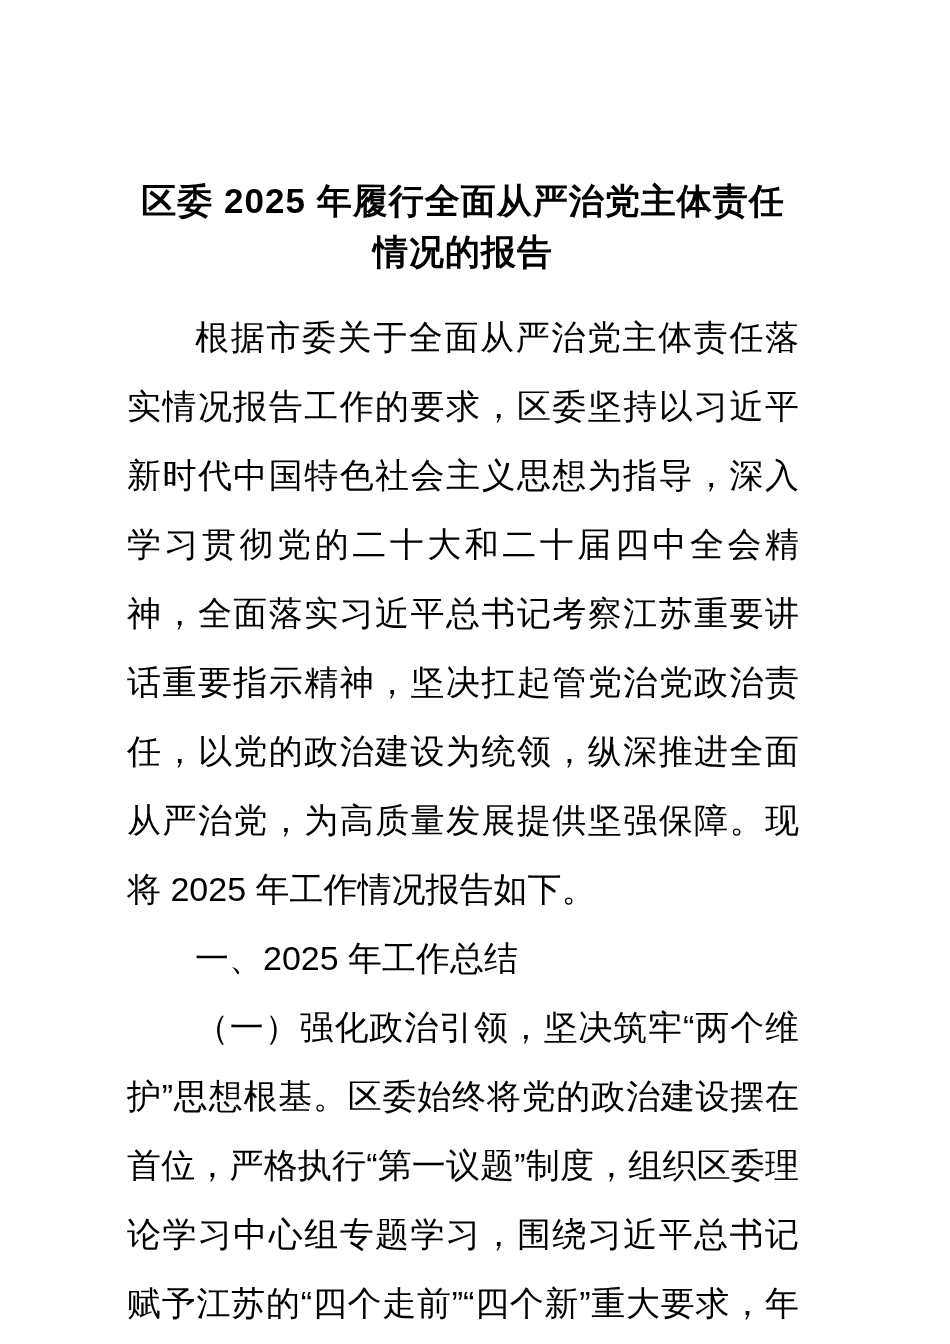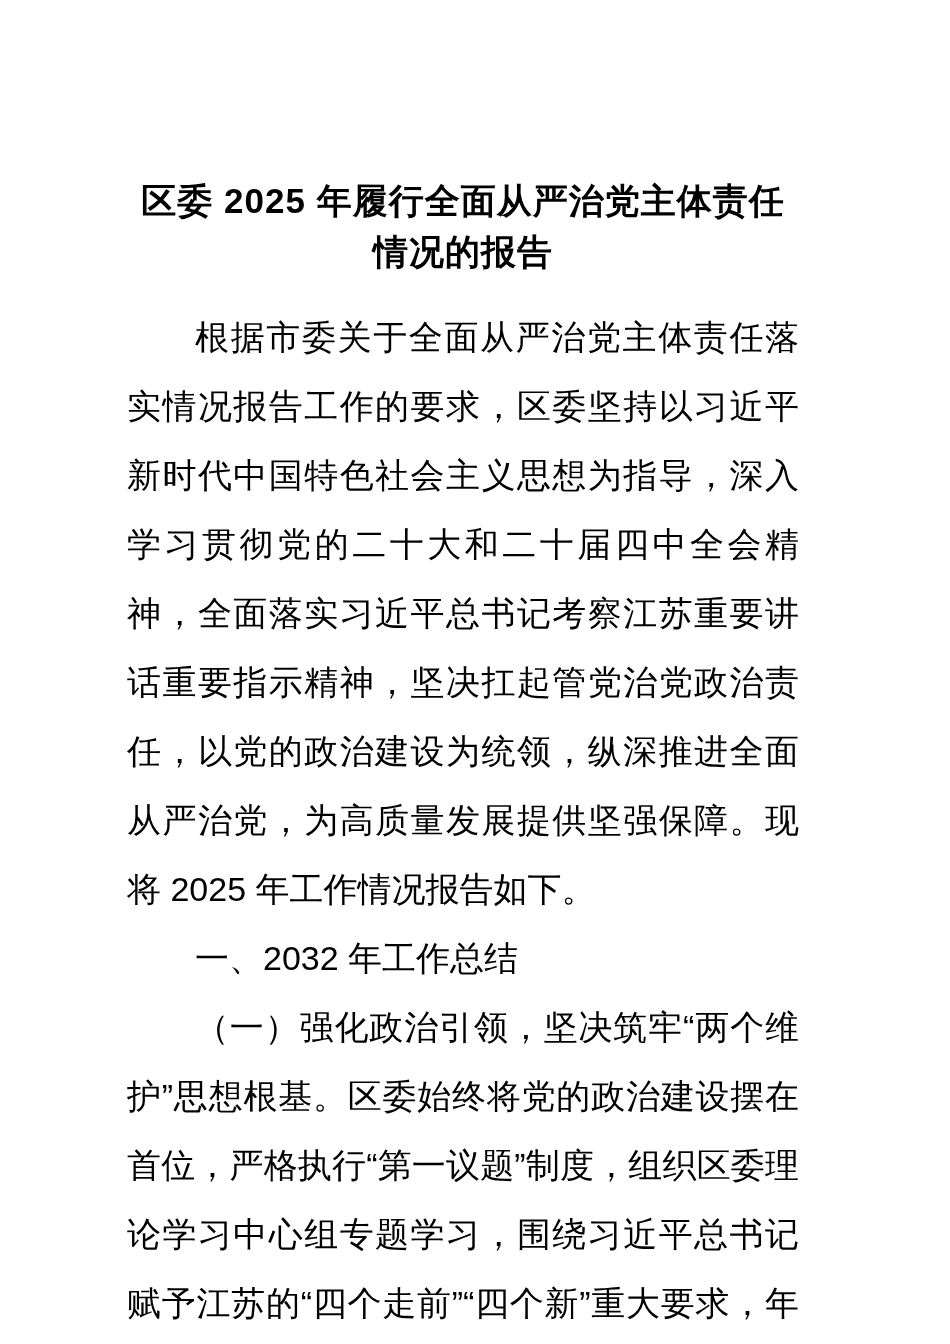--- a/index.html
+++ b/index.html
@@ -41,16 +41,16 @@
     font-weight: 400; 
   }
 </style>
 </head>
 <body>
 
 <div class="page">
   <h1 class="doc-title">区委 2025 年履行全面从严治党主体责任情况的报告</h1>
   <div class="doc-body">
     <p class="para">根据市委关于全面从严治党主体责任落实情况报告工作的要求，区委坚持以习近平新时代中国特色社会主义思想为指导，深入学习贯彻党的二十大和二十届四中全会精神，全面落实习近平总书记考察江苏重要讲话重要指示精神，坚决扛起管党治党政治责任，以党的政治建设为统领，纵深推进全面从严治党，为高质量发展提供坚强保障。现将 2025 年工作情况报告如下。</p>
-    <p class="para section-heading">一、2032 年工作总结</p>
+    <p class="para section-heading">一、2025 年工作总结</p>
     <p class="para">（一）强化政治引领，坚决筑牢“两个维护”思想根基。区委始终将党的政治建设摆在首位，严格执行“第一议题”制度，组织区委理论学习中心组专题学习，围绕习近平总书记赋予江苏的“四个走前”“四个新”重大要求，年工作情况报告如下，开展专项督查，确保党中央决策部署落地生根。严明政治纪律和政治规矩，立案查处违反政治纪律案件，对部门“一把手”开展政治监督谈话，推动各级党员干部始终同党中央保持高度一致。深化政治巡察，完成对区直部门和镇街的常规巡察。</p>
   </div>
 </div>
 
 </body></html>

